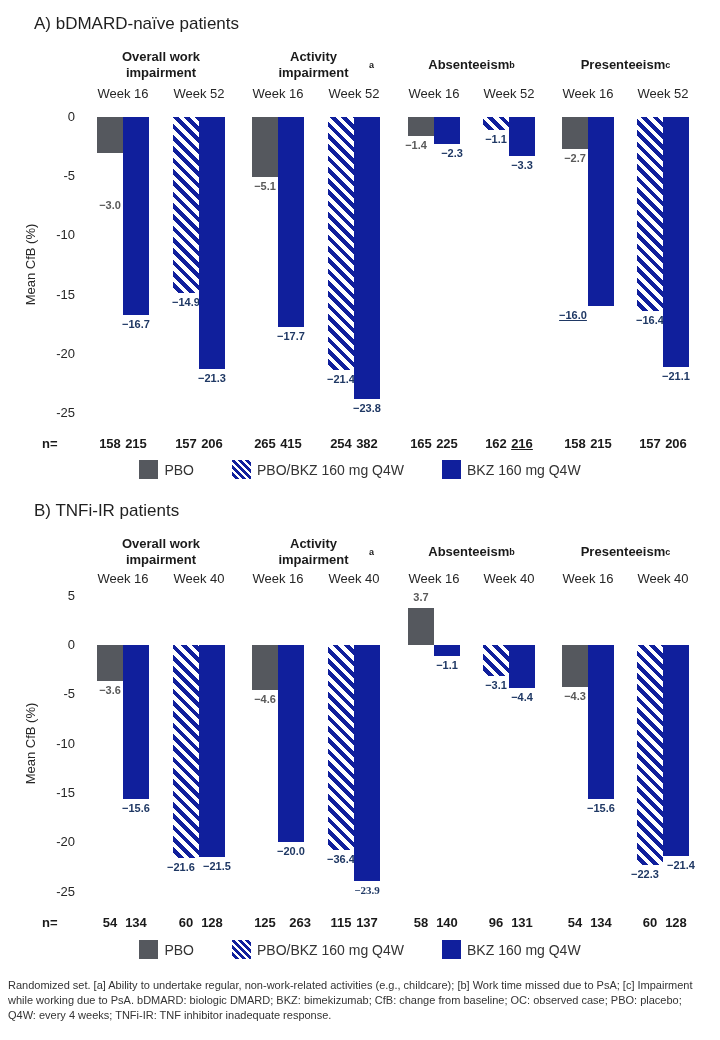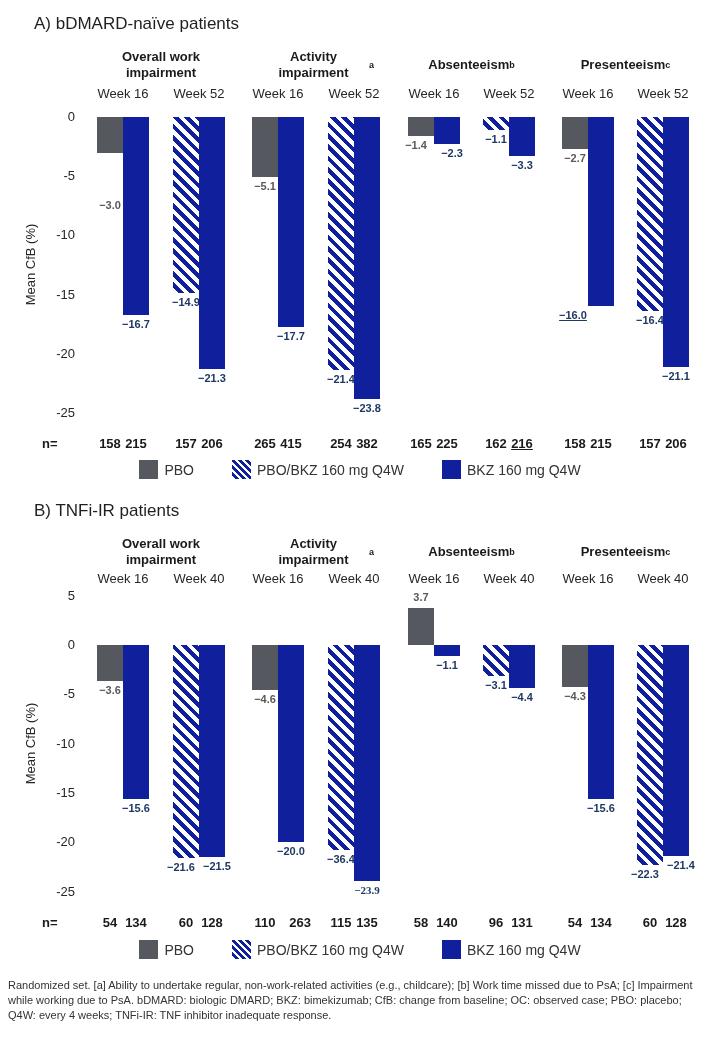--- a/index.html
+++ b/index.html
@@ -162,31 +162,31 @@
       <div class="bar bar-hatch" style="left: 173px; top: 148px; width: 26px; height: 213.192px;"></div>
       <div class="vlabel navy" style="left: 157px; top: 364.192px;">−21.6</div>
       <div class="nval" style="left: 166px; top: 418px;">60</div>
       <div class="bar bar-blue" style="left: 199px; top: 148px; width: 26px; height: 212.205px;"></div>
       <div class="vlabel navy" style="left: 193px; top: 363.205px;">−21.5</div>
       <div class="nval" style="left: 192px; top: 418px;">128</div>
       <div class="ghead" style="left: 258px;">Activity impairment<sup>a</sup></div>
       <div class="week" style="left: 236px; top: 74px;">Week 16</div>
       <div class="bar bar-gray" style="left: 252px; top: 148px; width: 26px; height: 45.402px;"></div>
       <div class="vlabel gray" style="left: 241px; top: 196.402px;">−4.6</div>
-      <div class="nval" style="left: 245px; top: 418px;">110</div>
+      <div class="nval" style="left: 245px; top: 418px;">125</div>
       <div class="bar bar-blue" style="left: 278px; top: 148px; width: 26px; height: 197.4px;"></div>
       <div class="vlabel navy" style="left: 267px; top: 348.4px;">−20.0</div>
       <div class="nval" style="left: 271px; top: 418px; text-align: right;">263</div>
       <div class="week" style="left: 312px; top: 74px;">Week 40</div>
       <div class="bar bar-hatch" style="left: 328px; top: 148px; width: 26px; height: 205.296px;"></div>
       <div class="vlabel navy" style="left: 317px; top: 356.296px;">−36.4</div>
       <div class="nval" style="left: 321px; top: 418px;">115</div>
       <div class="bar bar-blue" style="left: 354px; top: 148px; width: 26px; height: 235.893px;"></div>
       <div class="vlabel navy" style="left: 343px; top: 386.893px; font-family: Liberation Serif, serif;">−23.9</div>
-      <div class="nval" style="left: 347px; top: 418px;">135</div>
+      <div class="nval" style="left: 347px; top: 418px;">137</div>
       <div class="ghead" style="left: 413.5px;">Absenteeism<sup>b</sup></div>
       <div class="week" style="left: 392px; top: 74px;">Week 16</div>
       <div class="bar bar-gray" style="left: 408px; top: 111.481px; width: 26px; height: 36.519px;"></div>
       <div class="vlabel gray" style="left: 397px; top: 94.481px;">3.7</div>
       <div class="nval" style="left: 401px; top: 418px;">58</div>
       <div class="bar bar-blue" style="left: 434px; top: 148px; width: 26px; height: 10.857px;"></div>
       <div class="vlabel navy" style="left: 423px; top: 161.857px;">−1.1</div>
       <div class="nval" style="left: 427px; top: 418px;">140</div>
       <div class="week" style="left: 467px; top: 74px;">Week 40</div>
       <div class="bar bar-hatch" style="left: 483px; top: 148px; width: 26px; height: 30.597px;"></div>

